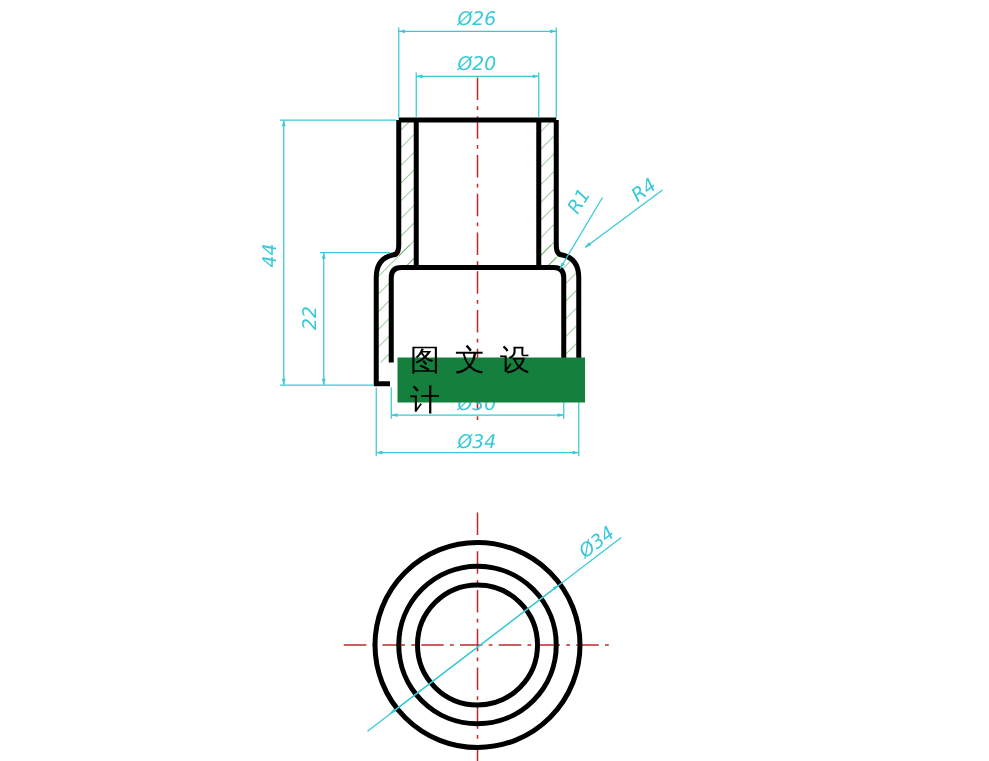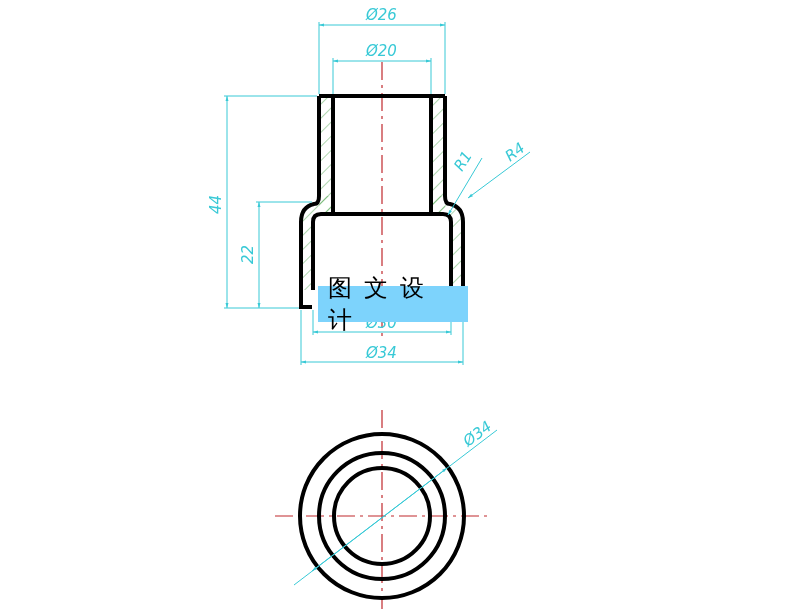--- a/index.html
+++ b/index.html
@@ -1,19 +1,19 @@
 <!DOCTYPE html>
 <html><head>
 <meta charset="utf-8">
 <style>
   html, body { margin:0; padding:0; background:#ffffff; }
   body { width:791px; height:609px; position:relative; overflow:hidden; font-family:"DejaVu Sans", sans-serif; }
   svg { position:absolute; left:0; top:0; }
   .dimtxt { font-family:"DejaVu Sans", sans-serif; font-size:15px; fill:#38c9d6; font-style:italic; }
-  .watermark { position:absolute; left:318px; top:286px; width:150px; height:36px; background:#7dd3fc;
+  .watermark { position:absolute; left:318px; top:286px; width:150px; height:36px; background:#15803d;
                font-family:"DejaVu Serif", serif; font-size:24px; color:#000; letter-spacing:12px;
                display:flex; align-items:center; padding-left:10px; box-sizing:border-box; }
 </style>
 </head>
 <body>
 
 <svg width="791" height="609" viewBox="0 0 791 609">
   <defs>
     <pattern id="hatch" patternUnits="userSpaceOnUse" width="10" height="10" patternTransform="rotate(45)">
       <line x1="0" y1="0" x2="0" y2="10" stroke="#3a9a3a" stroke-width="0.8"></line>

